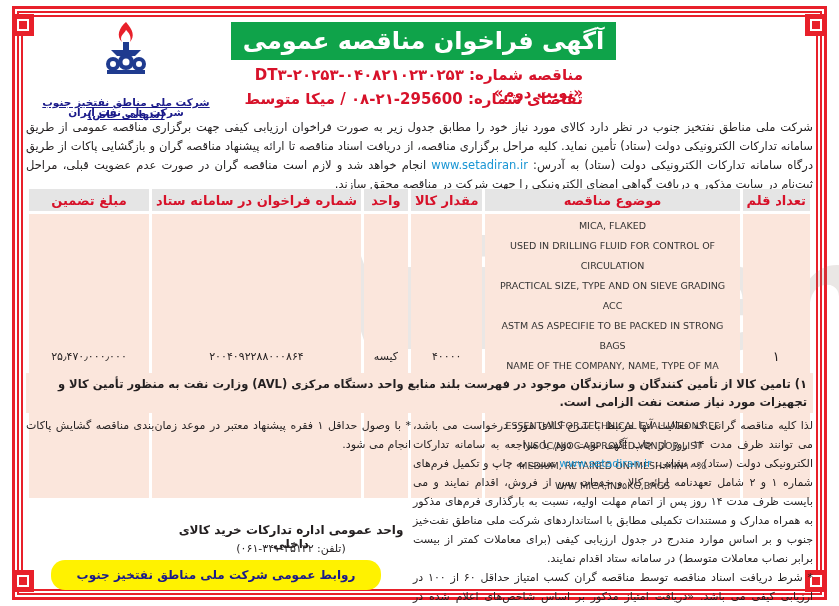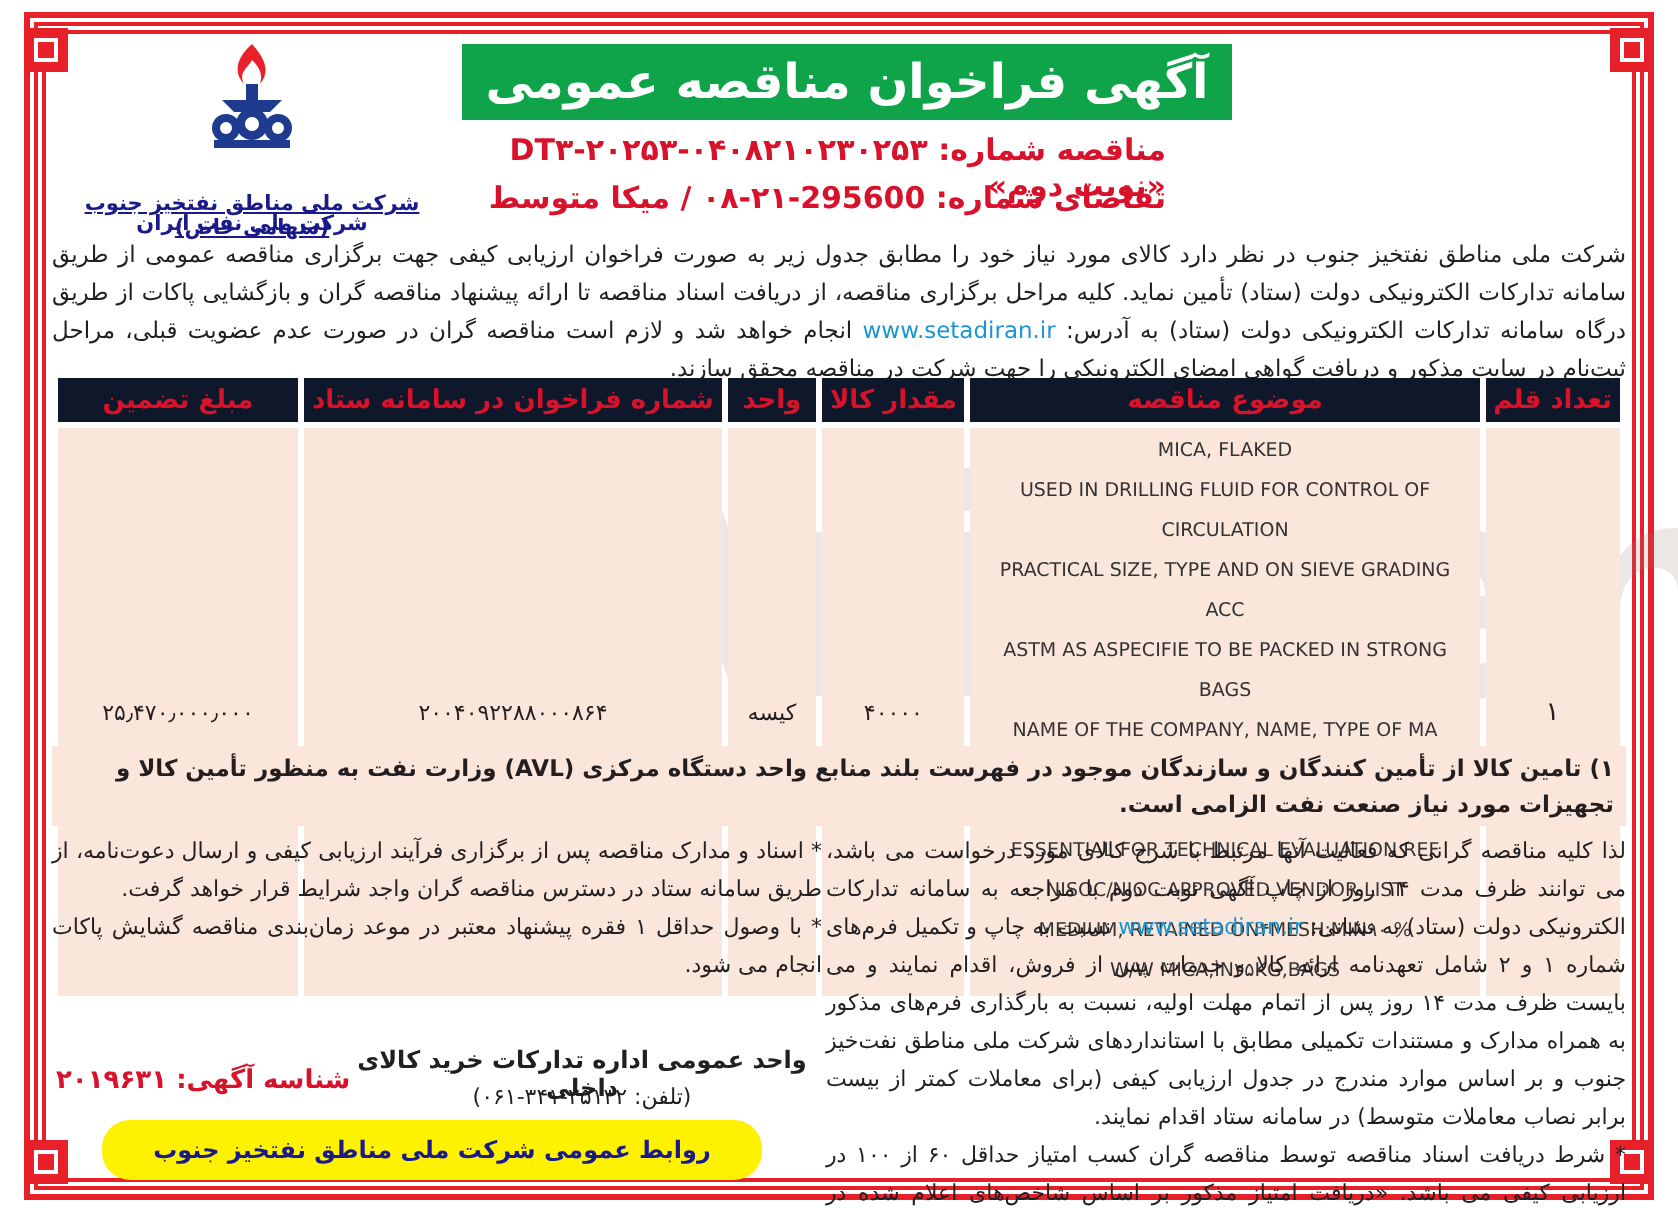--- a/index.html
+++ b/index.html
@@ -29,21 +29,21 @@
   .logo { position:absolute; left:0; top:0; width:200px; height:95px; direction:rtl; }
   .logo svg { position:absolute; left:77px; top:2px; }
   .logo .co1 { position:absolute; left:0; width:200px; top:62px; text-align:center; font-size:10.5px; color:#1a1a8a; font-weight:bold;margin-top:26px; }
   .logo .co2 { position:absolute; left:0; width:200px; top:78px; text-align:center; font-size:10.5px; color:#1a1a8a; font-weight:bold;text-decoration:underline; }
 
   .intro { position:absolute; right:0; left:0; top:100px; font-size:11.5px; line-height:19px; text-align:justify; }
   .intro .link { color:#1a96d4; direction:ltr; unicode-bidi:embed; }
 
   
   .tbl { position:absolute; top:168px; right:0; left:0; border-collapse:separate; border-spacing:3px; }
-  .tbl th { background:#0f172a; color:#d7122a; font-size:13px; font-weight:bold; height:22px; padding:0 4px; white-space:nowrap; }
+  .tbl th { background:#e5e5e5; color:#d7122a; font-size:13px; font-weight:bold; height:22px; padding:0 4px; white-space:nowrap; }
   .tbl td { background:#fbe6dc; font-size:11px; text-align:center; vertical-align:middle; }
   .tbl td.desc { direction:ltr; font-size:9.5px; color:#333; line-height:20px; padding:2px 4px; }
 
   .notes { position:absolute; right:0; left:0; top:355px; background:#fbe6dc; font-size:11.5px; font-weight:bold; line-height:18px; padding:2px 6px; height:36px; }
 
   .col-right { position:absolute; right:0; top:398px; width:400px; font-size:11px; line-height:19px; text-align:justify; }
   .col-left  { position:absolute; left:0; top:398px; width:385px; font-size:11px; line-height:19px; text-align:justify; }
   .col-right .link { color:#1a96d4; direction:ltr; unicode-bidi:embed; }
 
   .dept { position:absolute; left:150px; width:230px; top:505px; text-align:center; font-size:12px; font-weight:bold; }
@@ -135,21 +135,19 @@
   </div>
 
   <div class="col-right">
     <span>لذا کلیه مناقصه گرانی که فعالیت آنها مرتبط با شرح کالای مورد درخواست می باشد، می توانند ظرف مدت ۱۴ روز از چاپ آگهی نوبت دوم با مراجعه به سامانه تدارکات الکترونیکی دولت (ستاد) به نشانی:</span>
     <span class="link">www.setadiran.ir</span>
     <span>نسبت به چاپ و تکمیل فرم‌های شماره ۱ و ۲ شامل تعهدنامه ارائه کالا و خدمات پس از فروش، اقدام نمایند و می بایست ظرف مدت ۱۴ روز پس از اتمام مهلت اولیه، نسبت به بارگذاری فرم‌های مذکور به همراه مدارک و مستندات تکمیلی مطابق با استانداردهای شرکت ملی مناطق نفت‌خیز جنوب و بر اساس موارد مندرج در جدول ارزیابی کیفی (برای معاملات کمتر از بیست برابر نصاب معاملات متوسط) در سامانه ستاد اقدام نمایند.</span>
     <div>* شرط دریافت اسناد مناقصه توسط مناقصه گران کسب امتیاز حداقل ۶۰ از ۱۰۰ در ارزیابی کیفی می باشد. «دریافت امتیاز مذکور بر اساس شاخص‌های اعلام شده در جدول ارزیابی کیفی می باشد.»</div>
   </div>
 
   <div class="col-left">
-    <div>* اسناد و مدارک مناقصه پس از برگزاری فرآیند ارزیابی کیفی و ارسال دعوت‌نامه، از طریق سامانه ستاد در دسترس مناقصه گران واجد شرایط قرار خواهد گرفت.</div>
     <div>* با وصول حداقل ۱ فقره پیشنهاد معتبر در موعد زمان‌بندی مناقصه گشایش پاکات انجام می شود.</div>
   </div>
 
   <div class="dept">واحد عمومی اداره تدارکات خرید کالای داخلی</div>
   <div class="phone">(تلفن: ۲۵۱۳۲-۳۴۱-۰۶۱)</div>
-  <div class="ad-id">شناسه آگهی: ۲۰۱۹۶۳۱</div>
   <div class="pr-banner">روابط عمومی شرکت ملی مناطق نفتخیز جنوب</div>
 </div>
 
 </body></html>

